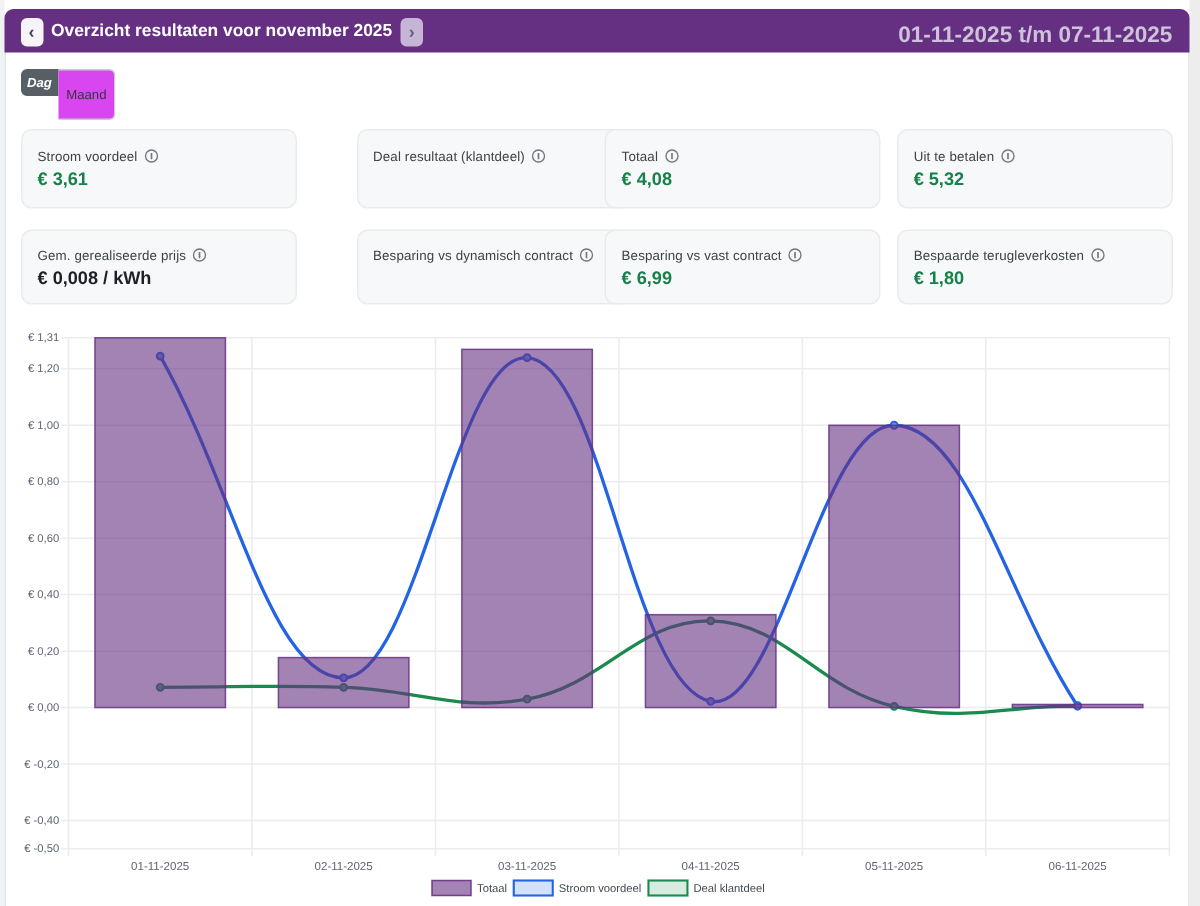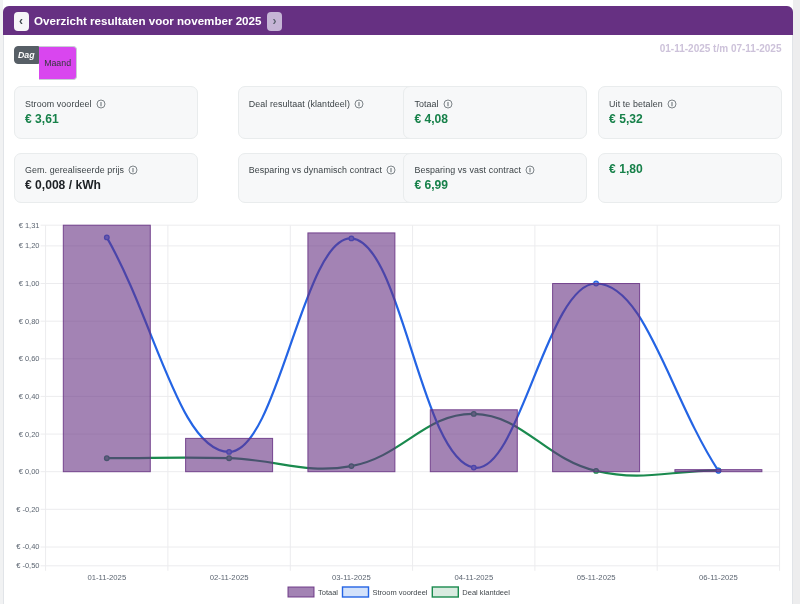--- a/index.html
+++ b/index.html
@@ -12,21 +12,21 @@
   border:1px solid #e1e4e8; border-radius:6px; }
 #hdr { left:3px; top:6px; width:790px; height:29px; background:#663082;
   border-radius:6px 6px 0 0; }
 #btnL { left:13.5px; top:11.5px; width:15px; height:19px; background:#f6f4f8;
   border-radius:4px; color:#3f474d; font-size:12px; font-weight:bold;
   display:flex; align-items:center; justify-content:center; }
 #btnR { left:267px; top:11.5px; width:15px; height:19px; background:#c6b5d6;
   border-radius:4px; color:#5c6370; font-size:12px; font-weight:bold;
   display:flex; align-items:center; justify-content:center; }
 #title { left:34px; top:13.5px; color:#ffffff; font-size:11.6px; font-weight:bold; }
-#daterange { right:18.5px; top:15.2px; color:#cdc2da; font-size:10px; font-weight:bold;margin-top:28px; }
+#daterange { right:18.5px; top:15.2px; color:#cdc2da; font-size:15px; font-weight:bold; }
 #toggle { left:13.5px; top:46px; height:18px; display:flex; font-size:8.8px; }
 #tg1 { background:#575f66; color:#fff; font-weight:bold; border:1px solid #575f66;
   border-radius:4px 0 0 4px; padding:0 3.5px; display:flex; align-items:center;font-style:italic; }
 #tg2 { background:#d946ef; color:#33383c; border:1px solid #c9ced4; border-left:none;
   border-radius:0 4px 4px 0; padding:16px 5px; display:flex; align-items:center; }
 .scard { position:absolute; width:184px; background:#f7f8f9;
   border:1px solid #e9eced; border-radius:7px; padding:8px 10px 0 10px; }
 .r1 { top:85.5px; height:53px; }
 .r2 { top:152.5px; height:50px; }
 .ct { font-size:8.9px; color:#3c4347; letter-spacing:0.1px; height:14px; line-height:14px;
@@ -95,20 +95,24 @@
       </svg></div>
   </div>
 <div class="scard r2 c3">
     <div class="ct">Besparing vs vast contract <svg class="info" width="10" height="10" viewBox="0 0 10 10">
         <circle cx="5" cy="5" r="4" fill="none" stroke="#70777d" stroke-width="0.9"></circle>
         <line x1="5" y1="3" x2="5" y2="7.2" stroke="#70777d" stroke-width="1.1"></line>
       </svg></div>
     <div class="cv">€ 6,99</div>
   </div>
 <div class="scard r2 c4">
+    <div class="ct">Bespaarde terugleverkosten <svg class="info" width="10" height="10" viewBox="0 0 10 10">
+        <circle cx="5" cy="5" r="4" fill="none" stroke="#70777d" stroke-width="0.9"></circle>
+        <line x1="5" y1="3" x2="5" y2="7.2" stroke="#70777d" stroke-width="1.1"></line>
+      </svg></div>
     <div class="cv">€ 1,80</div>
   </div>
 
 <svg class="abs" style="left:0;top:210px;" width="800" height="394" viewBox="0 0 800 394">
 <g stroke="#ececee" stroke-width="1">
 <line x1="40.6" y1="15.2" x2="779.6" y2="15.2"></line>
 <line x1="40.6" y1="35.9" x2="779.6" y2="35.9"></line>
 <line x1="40.6" y1="73.5" x2="779.6" y2="73.5"></line>
 <line x1="40.6" y1="111.2" x2="779.6" y2="111.2"></line>
 <line x1="40.6" y1="148.8" x2="779.6" y2="148.8"></line>

